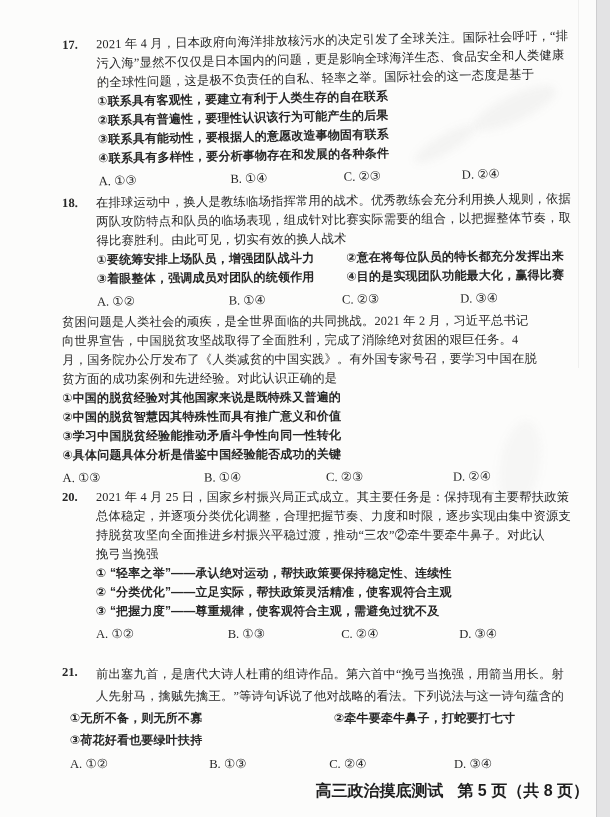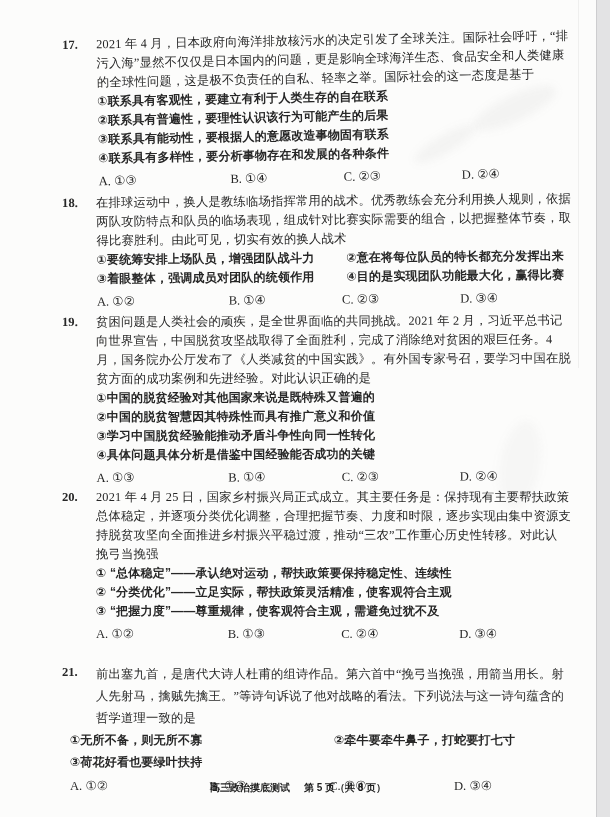--- a/index.html
+++ b/index.html
@@ -59,23 +59,23 @@
     padding-top:3px;font-size:12.6px;
   }
   .ans{white-space:nowrap;}
   .ans.a{width:29%;}
   .ans.b{width:25%;}
   .ans.c{width:26%;}
   .ans.d{flex:1;}
 
   .footer{
     position:absolute;top:781px;left:0;width:596px;
-    text-align:center;
+    text-align:right;
     font-family:"Liberation Sans","DejaVu Sans",sans-serif;
-    font-weight:bold;font-size:10px;color:#1e1e1e;
+    font-weight:bold;font-size:16px;color:#1e1e1e;
   }
   .footer span{margin:0 7px;}
 </style>
 </head>
 <body>
 
 <div class="page">
   <div class="edge-strip"></div>
   <div class="fold-line"></div>
   <div class="smudge s1"></div>
@@ -116,21 +116,20 @@
       <div class="answers">
         <span class="ans a">A. ①②</span>
         <span class="ans b">B. ①④</span>
         <span class="ans c">C. ②③</span>
         <span class="ans d">D. ③④</span>
       </div>
     </div>
   </section>
 
   <section class="q q19">
-    <span class="num">19.</span>
     <div class="qbody">
       <div class="line stem">贫困问题是人类社会的顽疾，是全世界面临的共同挑战。2021 年 2 月，习近平总书记</div>
       <div class="line stem">向世界宣告，中国脱贫攻坚战取得了全面胜利，完成了消除绝对贫困的艰巨任务。4</div>
       <div class="line stem">月，国务院办公厅发布了《人类减贫的中国实践》。有外国专家号召，要学习中国在脱</div>
       <div class="line stem">贫方面的成功案例和先进经验。对此认识正确的是</div>
       <div class="line opt">①中国的脱贫经验对其他国家来说是既特殊又普遍的</div>
       <div class="line opt">②中国的脱贫智慧因其特殊性而具有推广意义和价值</div>
       <div class="line opt">③学习中国脱贫经验能推动矛盾斗争性向同一性转化</div>
       <div class="line opt">④具体问题具体分析是借鉴中国经验能否成功的关键</div>
       <div class="answers">
@@ -140,40 +139,39 @@
         <span class="ans d">D. ②④</span>
       </div>
     </div>
   </section>
 
   <section class="q q20">
     <span class="num">20.</span>
     <div class="qbody">
       <div class="line stem">2021 年 4 月 25 日，国家乡村振兴局正式成立。其主要任务是：保持现有主要帮扶政策</div>
       <div class="line stem">总体稳定，并逐项分类优化调整，合理把握节奏、力度和时限，逐步实现由集中资源支</div>
-      <div class="line stem">持脱贫攻坚向全面推进乡村振兴平稳过渡，推动“三农”工作重心历史性转移。对此认</div>
+      <div class="line stem">持脱贫攻坚向全面推进乡村振兴平稳过渡，推动“三农”②牵牛要牵牛鼻子。对此认</div>
       <div class="line stem">挽弓当挽强</div>
-      <div class="line opt">① “总体稳定”——承认绝对运动，帮扶政策要保持稳定性、连续性</div>
+      <div class="line opt">① “轻率之举”——承认绝对运动，帮扶政策要保持稳定性、连续性</div>
       <div class="line opt">② “分类优化”——立足实际，帮扶政策灵活精准，使客观符合主观</div>
       <div class="line opt">③ “把握力度”——尊重规律，使客观符合主观，需避免过犹不及</div>
       <div class="answers">
         <span class="ans a">A. ①②</span>
         <span class="ans b">B. ①③</span>
         <span class="ans c">C. ②④</span>
         <span class="ans d">D. ③④</span>
       </div>
     </div>
   </section>
 
   <section class="q q21">
     <span class="num">21.</span>
     <div class="qbody">
       <div class="line stem">前出塞九首，是唐代大诗人杜甫的组诗作品。第六首中“挽弓当挽强，用箭当用长。射</div>
       <div class="line stem">人先射马，擒贼先擒王。”等诗句诉说了他对战略的看法。下列说法与这一诗句蕴含的</div>
-      <div class="line stem">哲学道理一致的是</div>
       <div class="optgrid">
         <div class="line opt">①无所不备，则无所不寡</div>
         <div class="line opt">②牵牛要牵牛鼻子，打蛇要打七寸</div>
         <div class="line opt">③荷花好看也要绿叶扶持</div>
       </div>
       <div class="answers">
         <span class="ans a">A. ①②</span>
         <span class="ans b">B. ①③</span>
         <span class="ans c">C. ②④</span>
         <span class="ans d">D. ③④</span>

